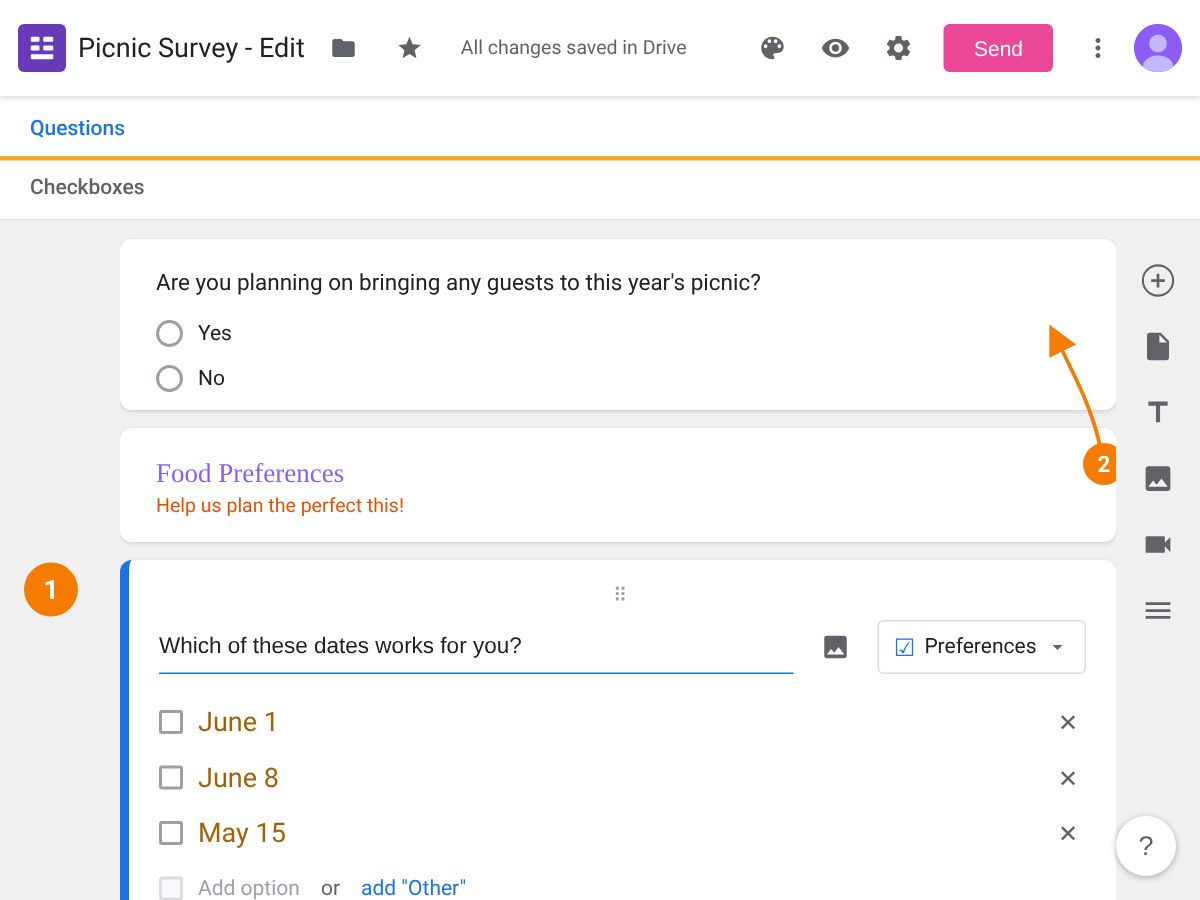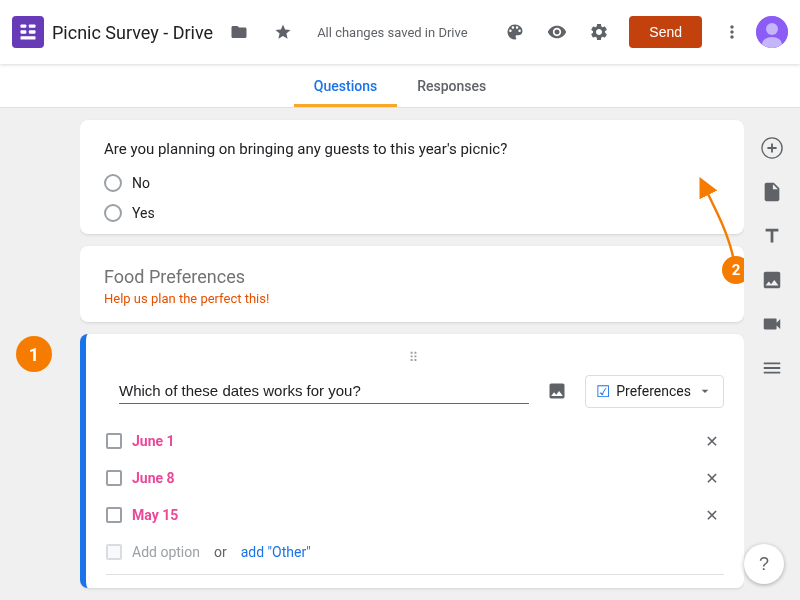--- a/index.html
+++ b/index.html
@@ -65,21 +65,21 @@
       color: #5f6368;
       font-size: 18px;
     }
     .saved-text {
       font-size: 13px;
       color: #5f6368;
       margin: 0 8px;
       text-align: center;
     }
     .send-btn {
-      background: #c2410c;
+      background: #ec4899;
       color: #fff;
       border: none;
       border-radius: 4px;
       padding: 8px 20px;
       font-size: 14px;
       font-weight: 500;
       cursor: pointer;
       margin: 0 6px;
     }
     .avatar {
@@ -92,20 +92,21 @@
     }
 
     
     .tabs-bar {
       background: #fff;
       display: flex;
       justify-content: center;
       gap: 0;
       border-bottom: 1px solid #e0e0e0;
       padding-top: 4px;
+      flex-direction: column;
     }
     .tab {
       padding: 10px 20px;
       font-size: 14px;
       color: #5f6368;
       cursor: pointer;
       border-bottom: 3px solid transparent;
       font-weight: 500;
     }
     .tab.active {
@@ -188,40 +189,39 @@
       font-size: 14px;
       color: #202124;
     }
 
     
     .section-card {
       padding: 20px 24px 16px;
     }
     .section-title {
       font-size: 18px;
-      color: #737373;
+      color: #8b5cf6;
       margin-bottom: 4px;
+      font-family: Liberation Serif, serif;
     }
     .section-desc {
       font-size: 13px;
       color: #e65100;
     }
 
     
     .active-card {
       border-left: 6px solid #1a73e8;
       padding: 16px 20px;
       position: relative;
     }
     .question-header {
       display: flex;
-      align-items: center;
       gap: 10px;
       margin-bottom: 14px;
-      margin-left: 13px;
     }
     .question-input {
       flex: 1;
       font-size: 15px;
       color: #202124;
       border: none;
       border-bottom: 1px solid #1a73e8;
       outline: none;
       padding: 4px 0;
       background: transparent;
@@ -265,23 +265,22 @@
     }
     .chk-box {
       width: 16px;
       height: 16px;
       border: 2px solid #9aa0a6;
       border-radius: 2px;
       flex-shrink: 0;
     }
     .chk-label {
       flex: 1;
-      font-size: 14px;
-      color: #ec4899;
-      font-weight: bold;
+      font-size: 18px;
+      color: #a16207;
     }
     .chk-remove {
       width: 24px;
       height: 24px;
       display: flex;
       align-items: center;
       justify-content: center;
       color: #5f6368;
       cursor: pointer;
       font-size: 16px;
@@ -399,21 +398,21 @@
   <div class="header-left">
     <div class="app-icon">
       <svg viewBox="0 0 24 24" fill="white">
         <rect x="3" y="3" width="7" height="4" rx="1"></rect>
         <rect x="3" y="10" width="7" height="4" rx="1"></rect>
         <rect x="13" y="3" width="8" height="4" rx="1"></rect>
         <rect x="3" y="17" width="18" height="4" rx="1"></rect>
         <rect x="13" y="10" width="8" height="4" rx="1"></rect>
       </svg>
     </div>
-    <span class="doc-title">Picnic Survey - Drive</span>
+    <span class="doc-title">Picnic Survey - Edit</span>
     <button class="icon-btn">
       <svg width="18" height="18" viewBox="0 0 24 24" fill="#5f6368">
           <path d="M10 4H4c-1.1 0-2 .9-2 2v12c0 1.1.9 2 2 2h16c1.1 0 2-.9 2-2V8c0-1.1-.9-2-2-2h-8l-2-2z"></path>
         </svg>
     </button>
     <button class="icon-btn">
       <svg width="18" height="18" viewBox="0 0 24 24" fill="#5f6368">
           <path d="M12 17.27L18.18 21l-1.64-7.03L22 9.24l-7.19-.61L12 2 9.19 8.63 2 9.24l5.46 4.73L5.82 21z"></path>
         </svg>
     </button>
@@ -449,41 +448,41 @@
       </svg>
     </div>
   </div>
 </div>
 
 <div class="tabs-bar">
   <div class="tab active">
     <span>Questions</span>
   </div>
   <div class="tab">
-    <span>Responses</span>
+    <span>Checkboxes</span>
   </div>
 </div>
 
 <div class="main">
 
   <div class="left-gutter">
     <div class="badge-1">1</div>
   </div>
 
   <div class="content">
 
     <div class="card card-first">
       <div class="question-text">Are you planning on bringing any guests to this year's picnic?</div>
       <div class="radio-option">
         <div class="radio-circle"></div>
-        <span class="option-label">No</span>
+        <span class="option-label">Yes</span>
       </div>
       <div class="radio-option">
         <div class="radio-circle"></div>
-        <span class="option-label">Yes</span>
+        <span class="option-label">No</span>
       </div>
     </div>
 
     <div class="annotation-container">
       <div class="card section-card">
         <div class="section-title">Food Preferences</div>
         <div class="section-desc">Help us plan the perfect this!</div>
       </div>
 
       <svg style="position:absolute; right:-10px; top:-70px; pointer-events:none;" width="80" height="90" viewBox="0 0 80 90">

